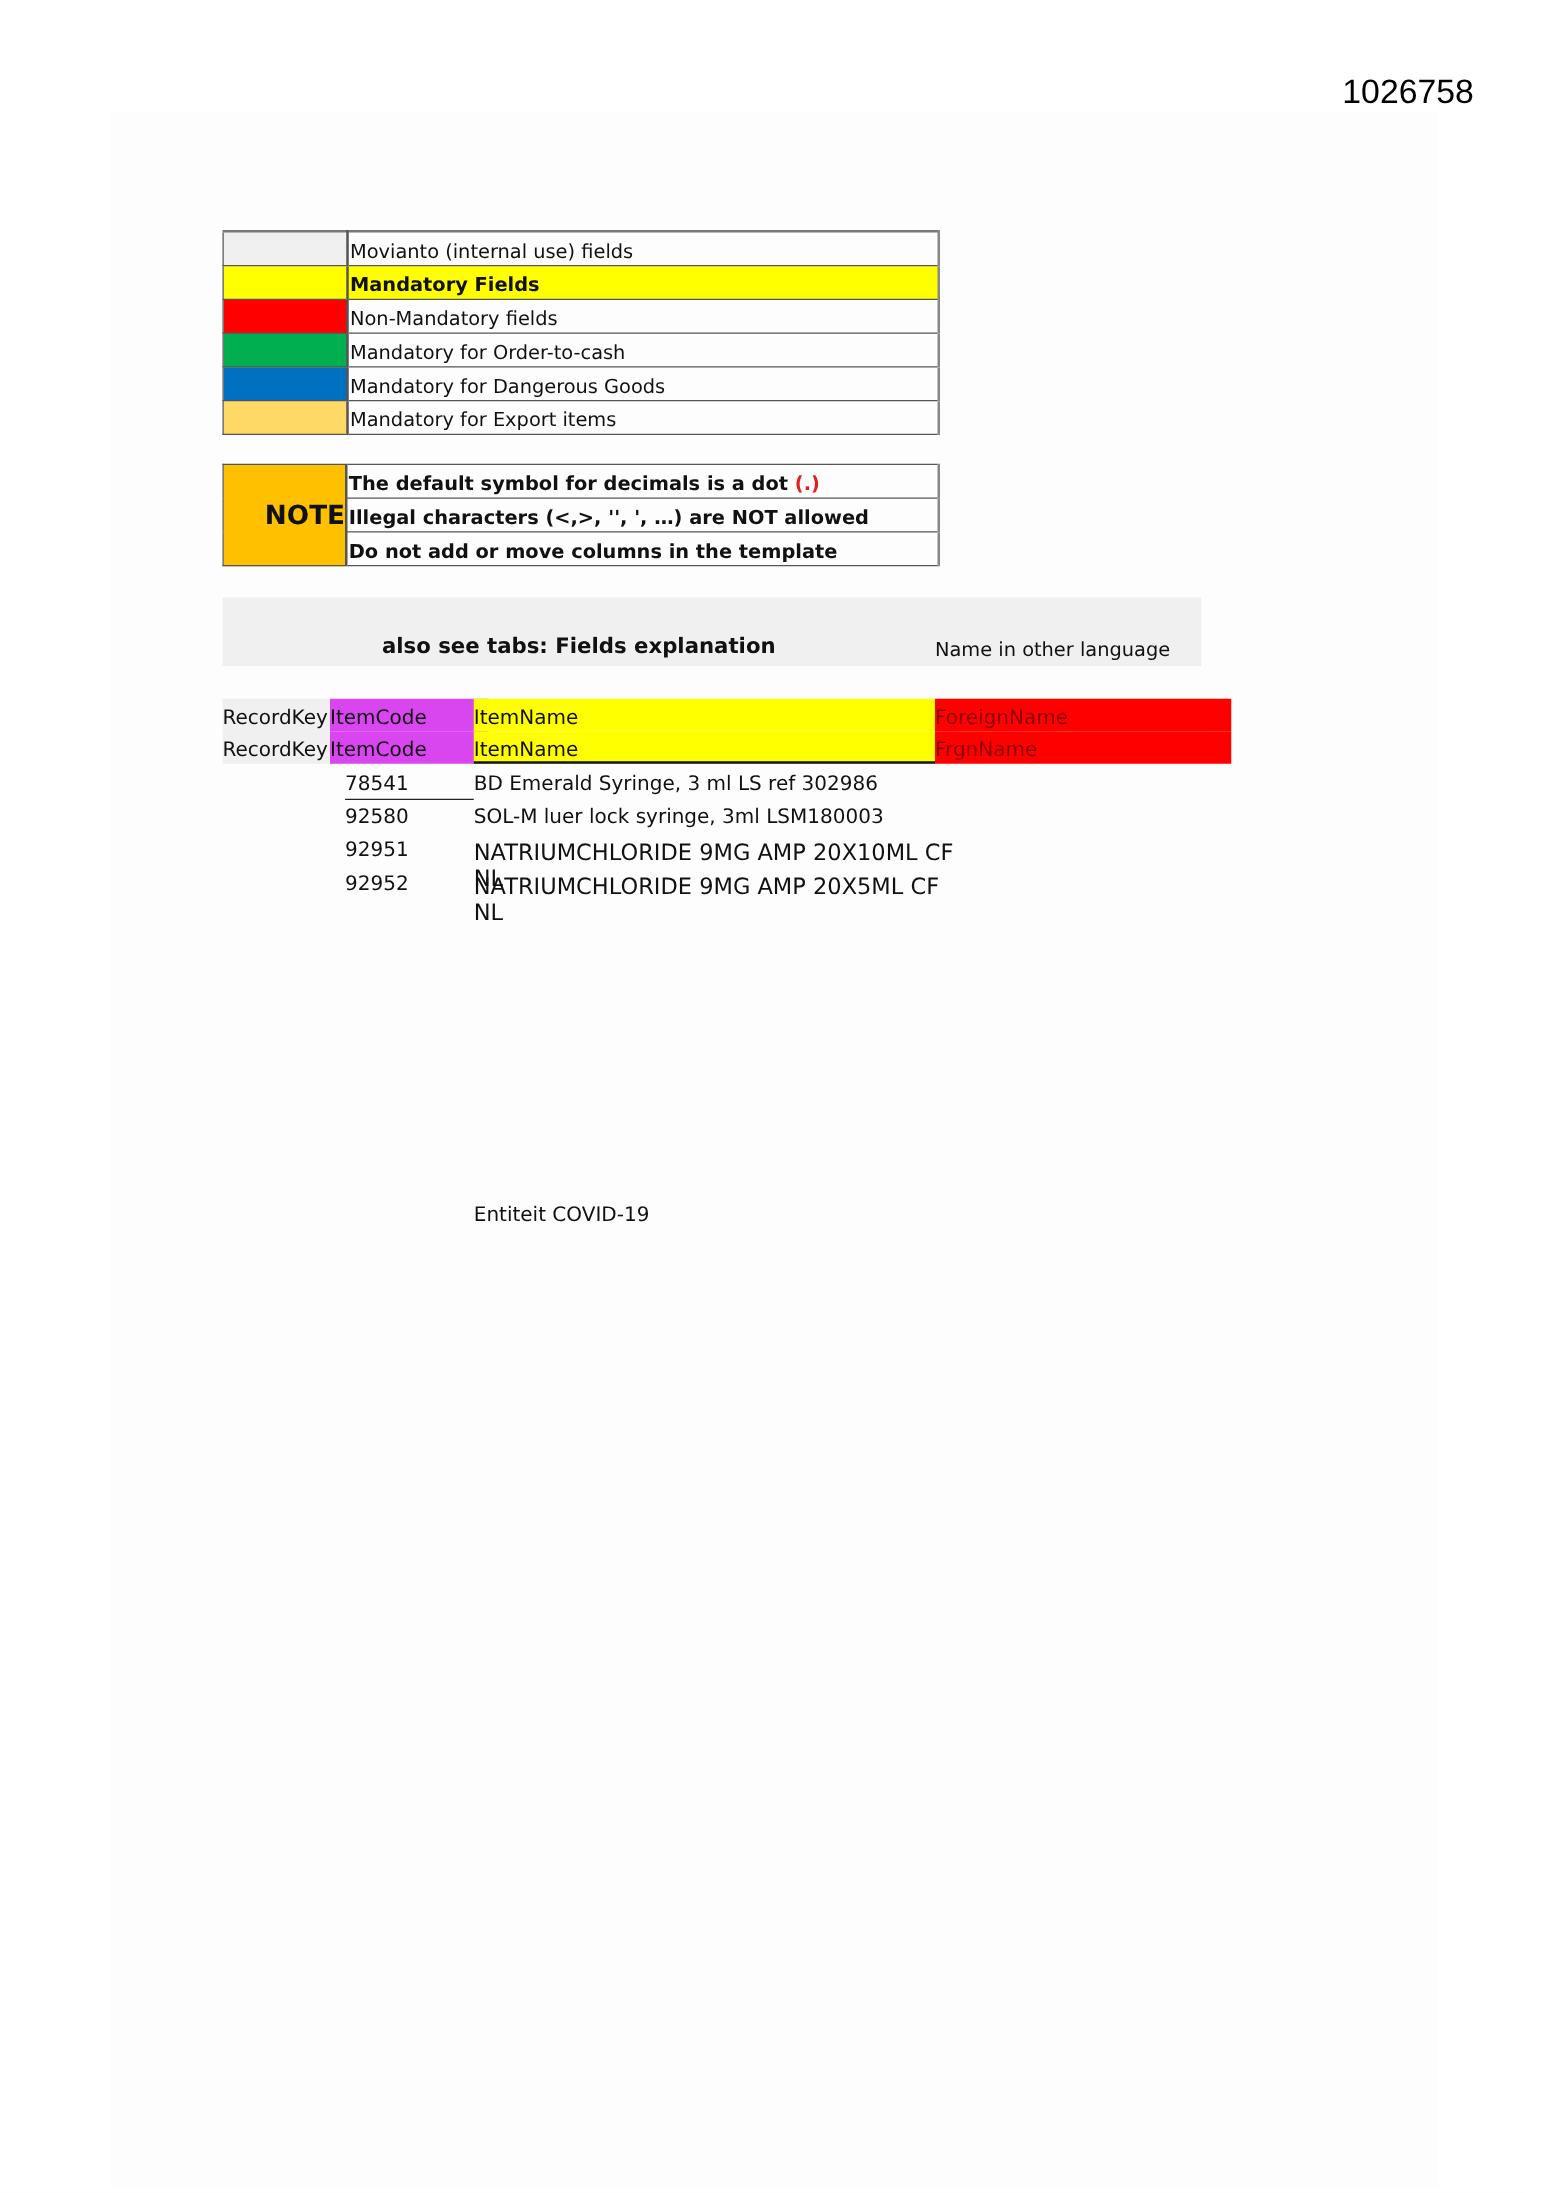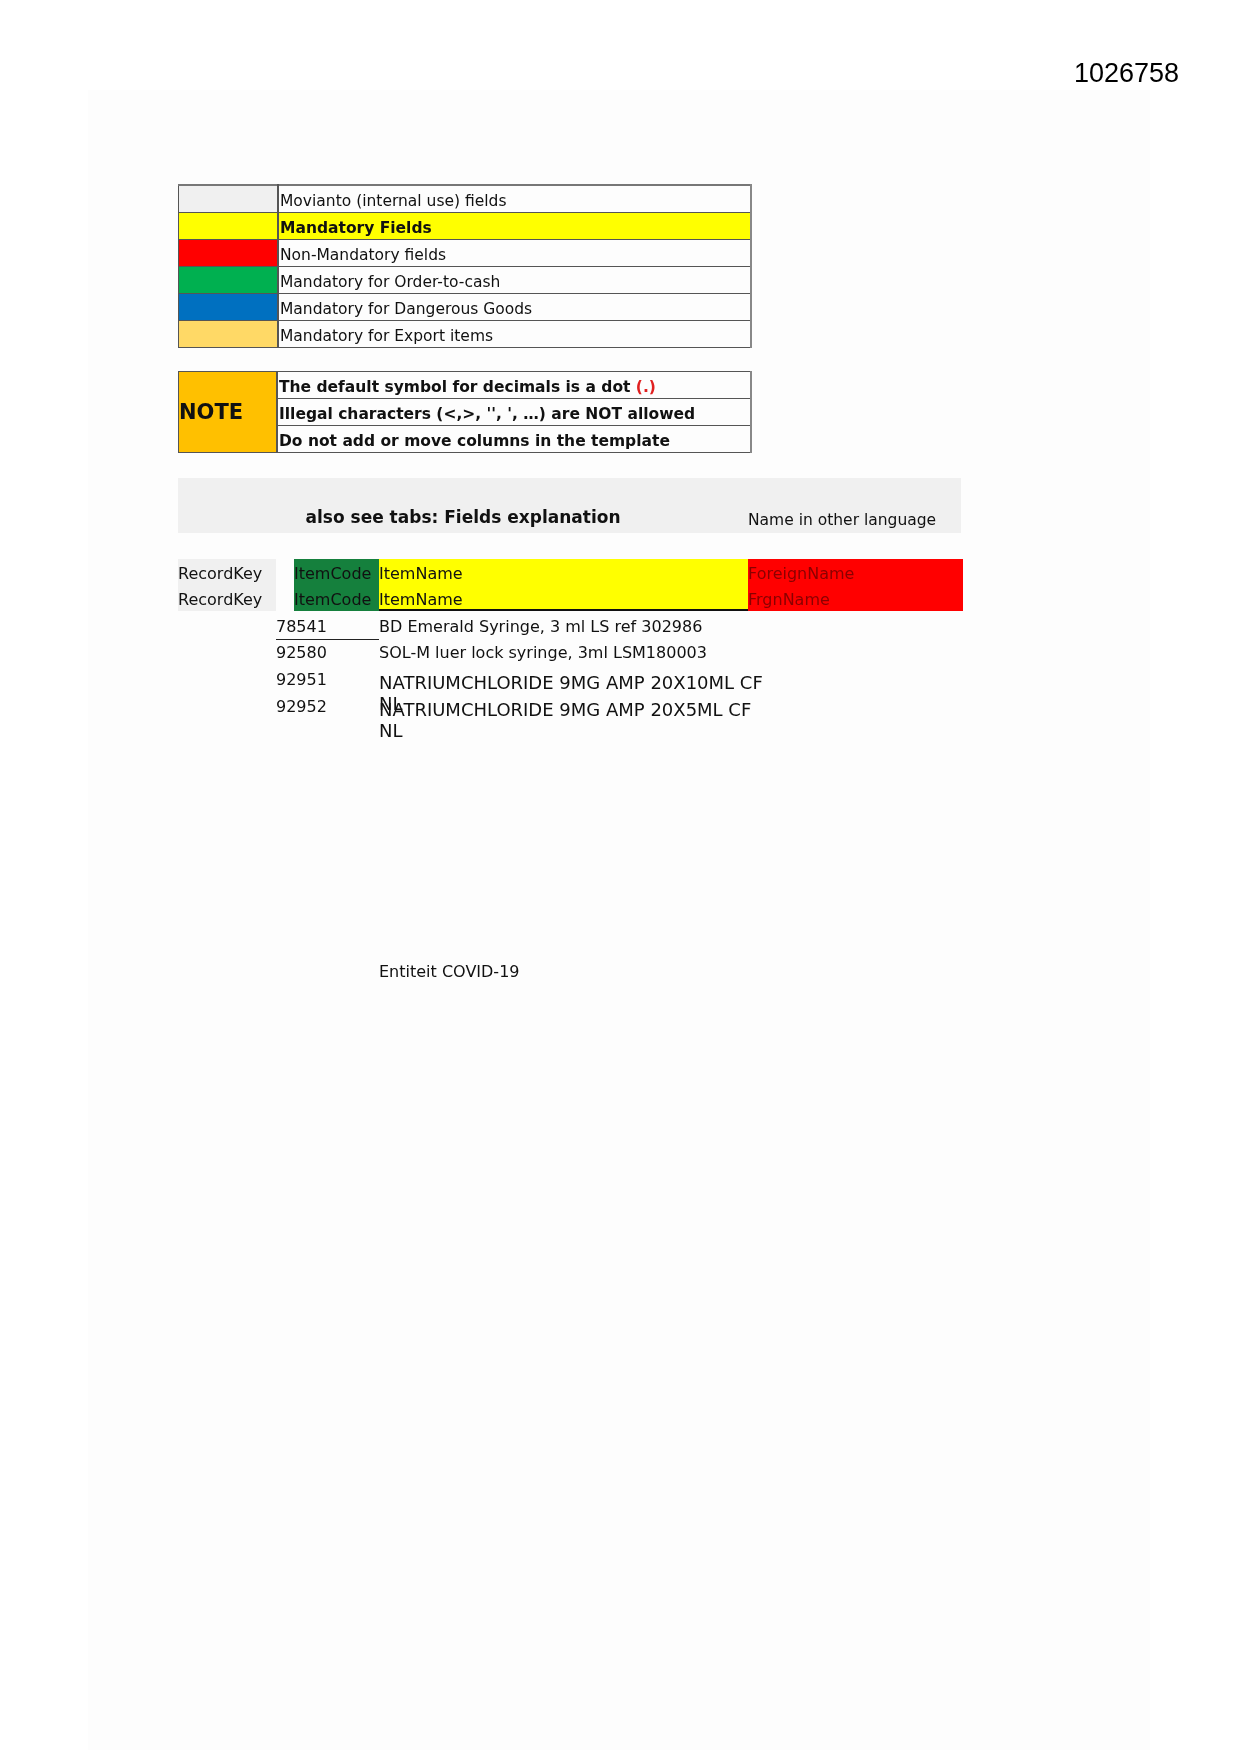--- a/index.html
+++ b/index.html
@@ -21,44 +21,44 @@
     .legend td { height: 26px; padding: 0; border: 1px solid #555; vertical-align: bottom; }
     .legend td.swatch { width: 98px; border-right: 2px solid #555; }
     .legend td.lbl { padding-left: 1px; line-height: 22px; }
     .legend tr:first-child td { border-top: 2px solid #777; }
     .legend td:last-child { border-right: 2px solid #888; }
     .legend .bold { font-weight: bold; margin-left: 29px; }
 
     .note { left: 178px; top: 371px; width: 574px; }
     .note td { height: 26px; padding: 0 0 0 1px; border: 1px solid #555; font-weight: bold; vertical-align: bottom; line-height: 22px; }
     .note td.note-cell {
-      width: 97px; background: #ffc000; text-align: left; vertical-align: middle;
+      width: 97px; background: #ffc000; text-align: right; vertical-align: middle;
       font-size: 21px; border-right: 2px solid #555; padding: 0; margin-top: 24px;
     }
     .note td:last-child { border-right: 2px solid #888; }
     .red { color: #e02020; }
 
     .field-expl {
       position: absolute; left: 178px; top: 478px; width: 783px; height: 55px;
       background: #f0f0f0;
     }
     .field-expl .title {
       position: absolute; left: 0; width: 570px; text-align: center;
       font-weight: bold; font-size: 17px;
     }
     .field-expl .t1 { top: 4px; }
     .field-expl .t2 { top: 29px; }
     .field-expl .other { position: absolute; left: 570px; top: 33px; font-size: 15.5px; }
 
     .hdr-row { position: absolute; left: 178px; height: 26px; width: 783px; font-size: 16px; }
     .hdr-row .c { position: absolute; top: 0; height: 26px; line-height: 30px; }
     .hdr-row .rk { left: 0; width: 98px; background: #f0f0f0; }
-    .hdr-row .ic { left: 116px; width: 127px; background: #15803d; }
+    .hdr-row .ic { left: 86px; width: 127px; background: #d946ef; }
     .hdr-row .in { left: 201px; width: 369px; background: #ffff00; }
-    .hdr-row .fn { left: 570px; width: 215px; background: #ff0000; color: #8a0000; }
+    .hdr-row .fn { left: 570px; width: 237px; background: #ff0000; color: #8a0000; }
     .hdr-row .ul { border-bottom: 2px solid #111; }
 
     .data-row { position: absolute; left: 178px; height: 26px; width: 600px; font-size: 16px; }
     .data-row .code { position: absolute; left: 98px; width: 103px; top: 0; }
     .data-row .name { position: absolute; left: 201px; top: 0; }
     .data-row .small { font-size: 18px; }
     .data-row .code.ul { border-bottom: 1px solid #222; height: 22px; }
 
     .entity { position: absolute; left: 379px; top: 962px; font-size: 16px; }
   </style>

